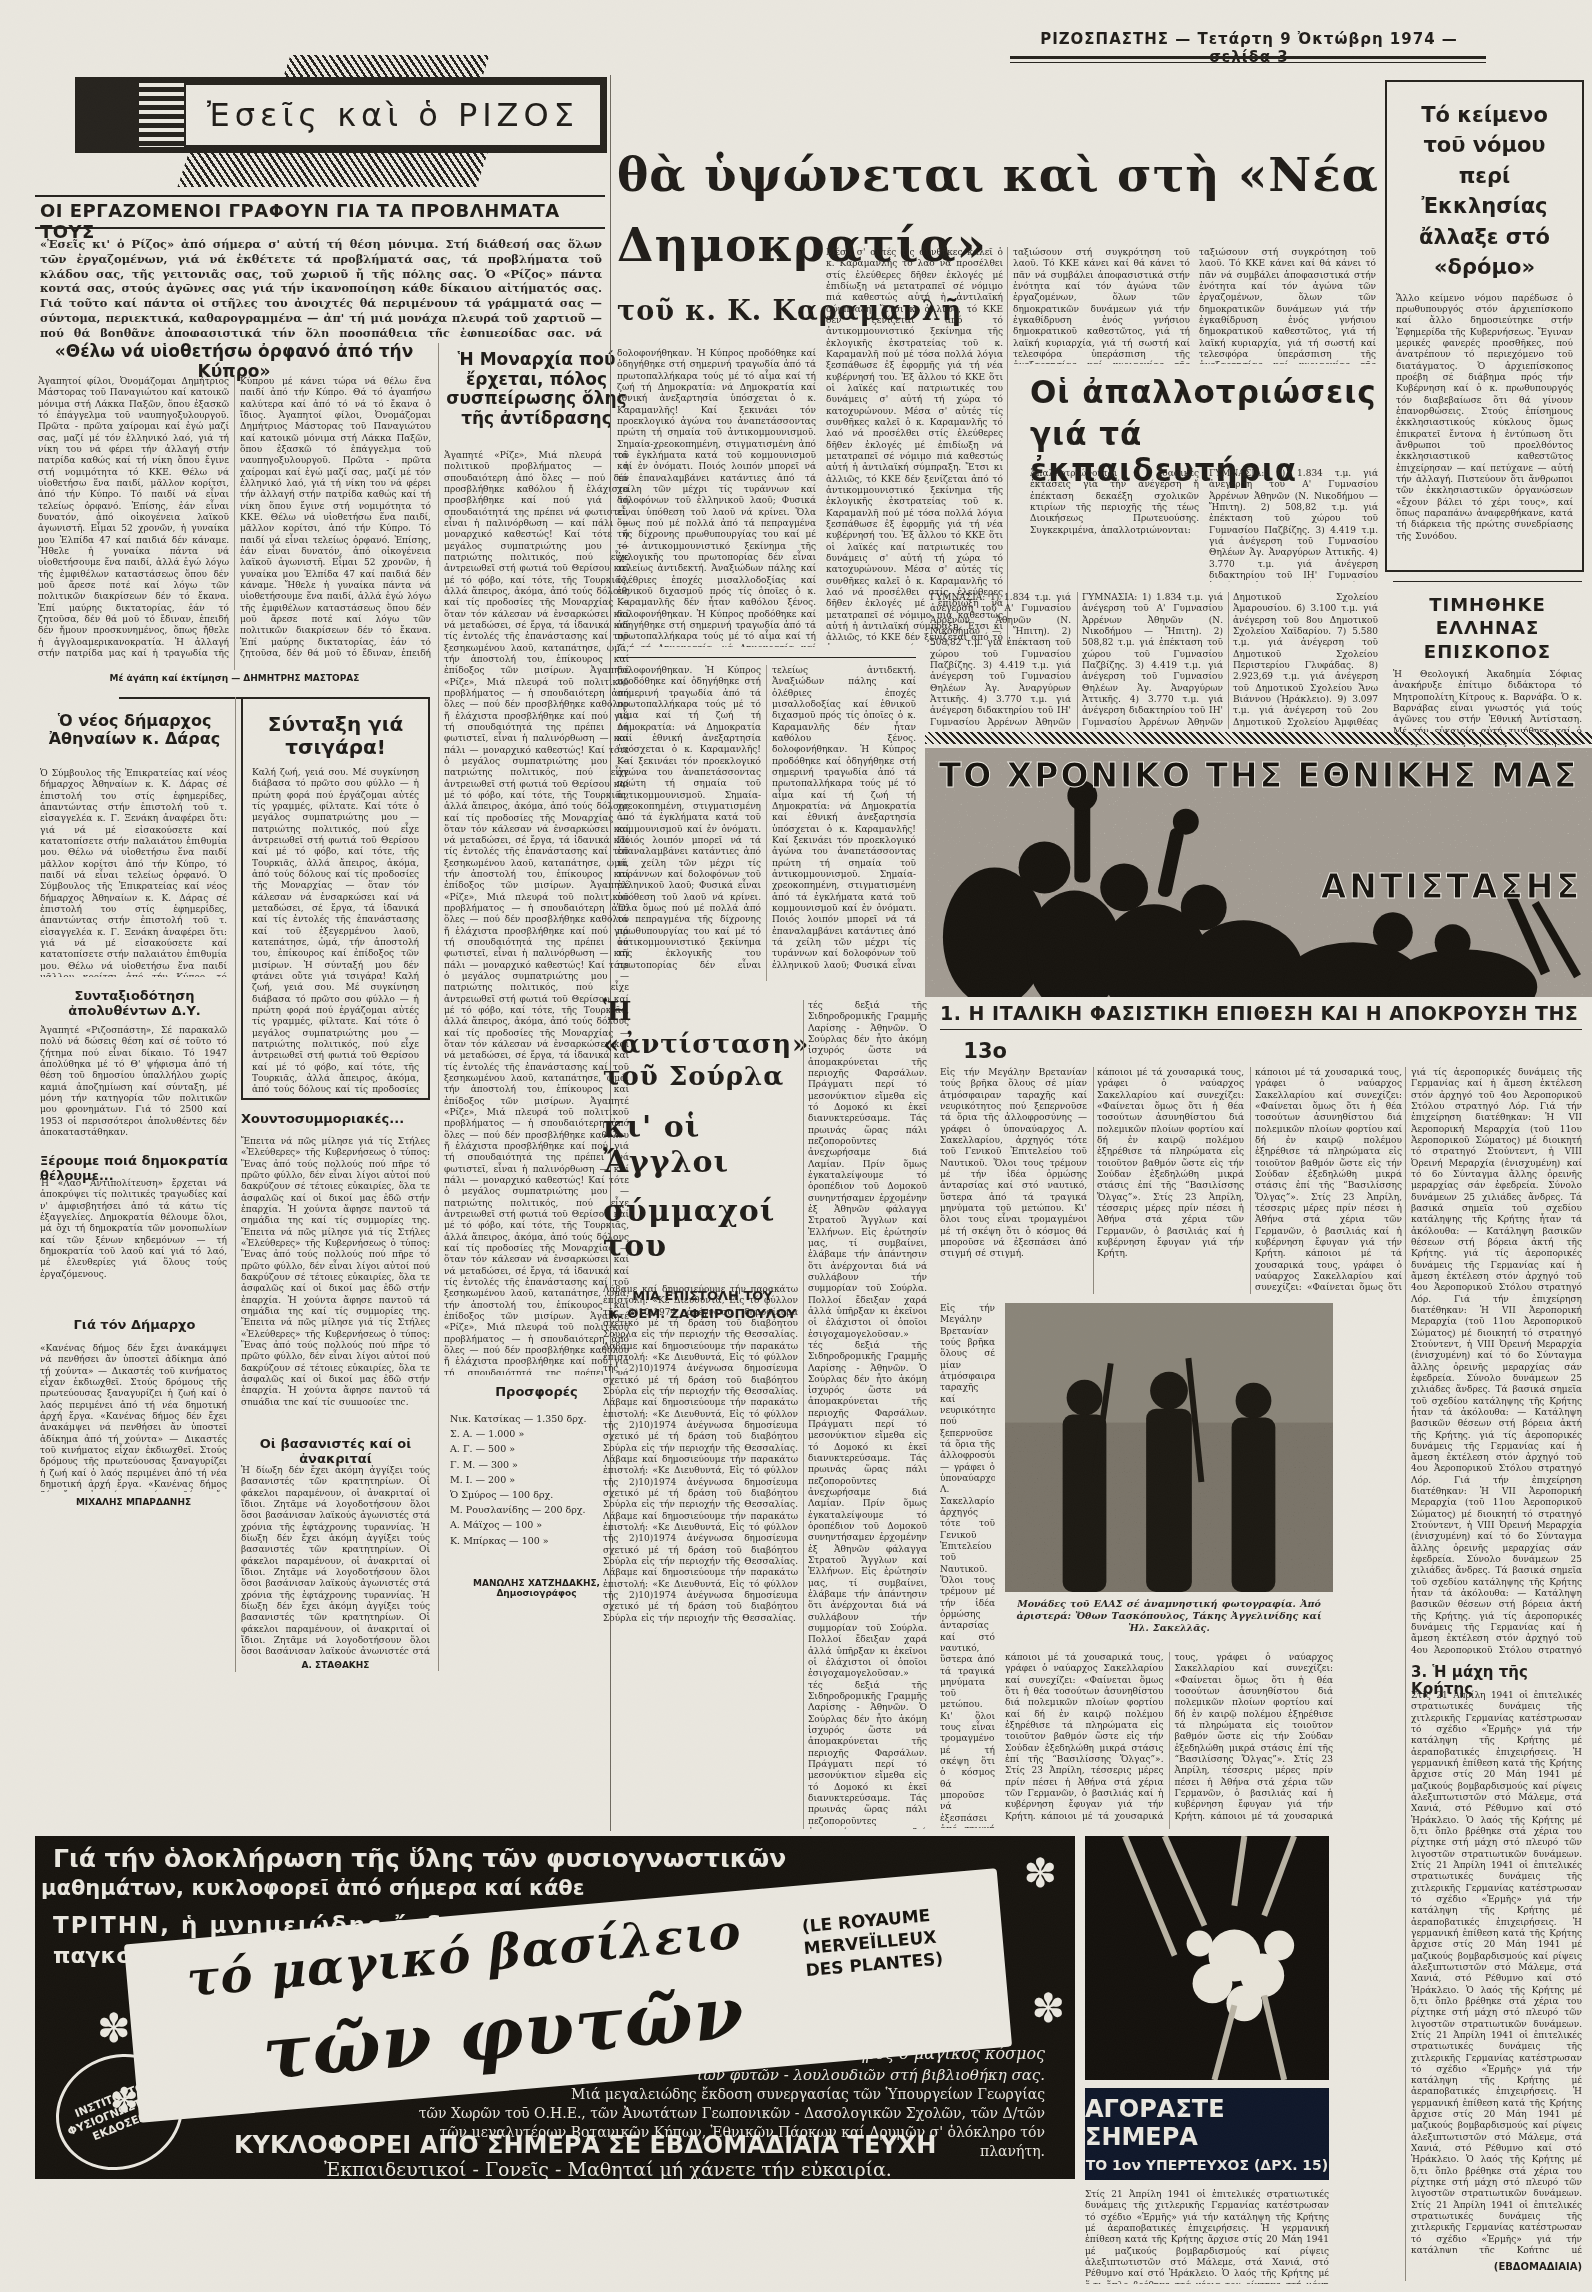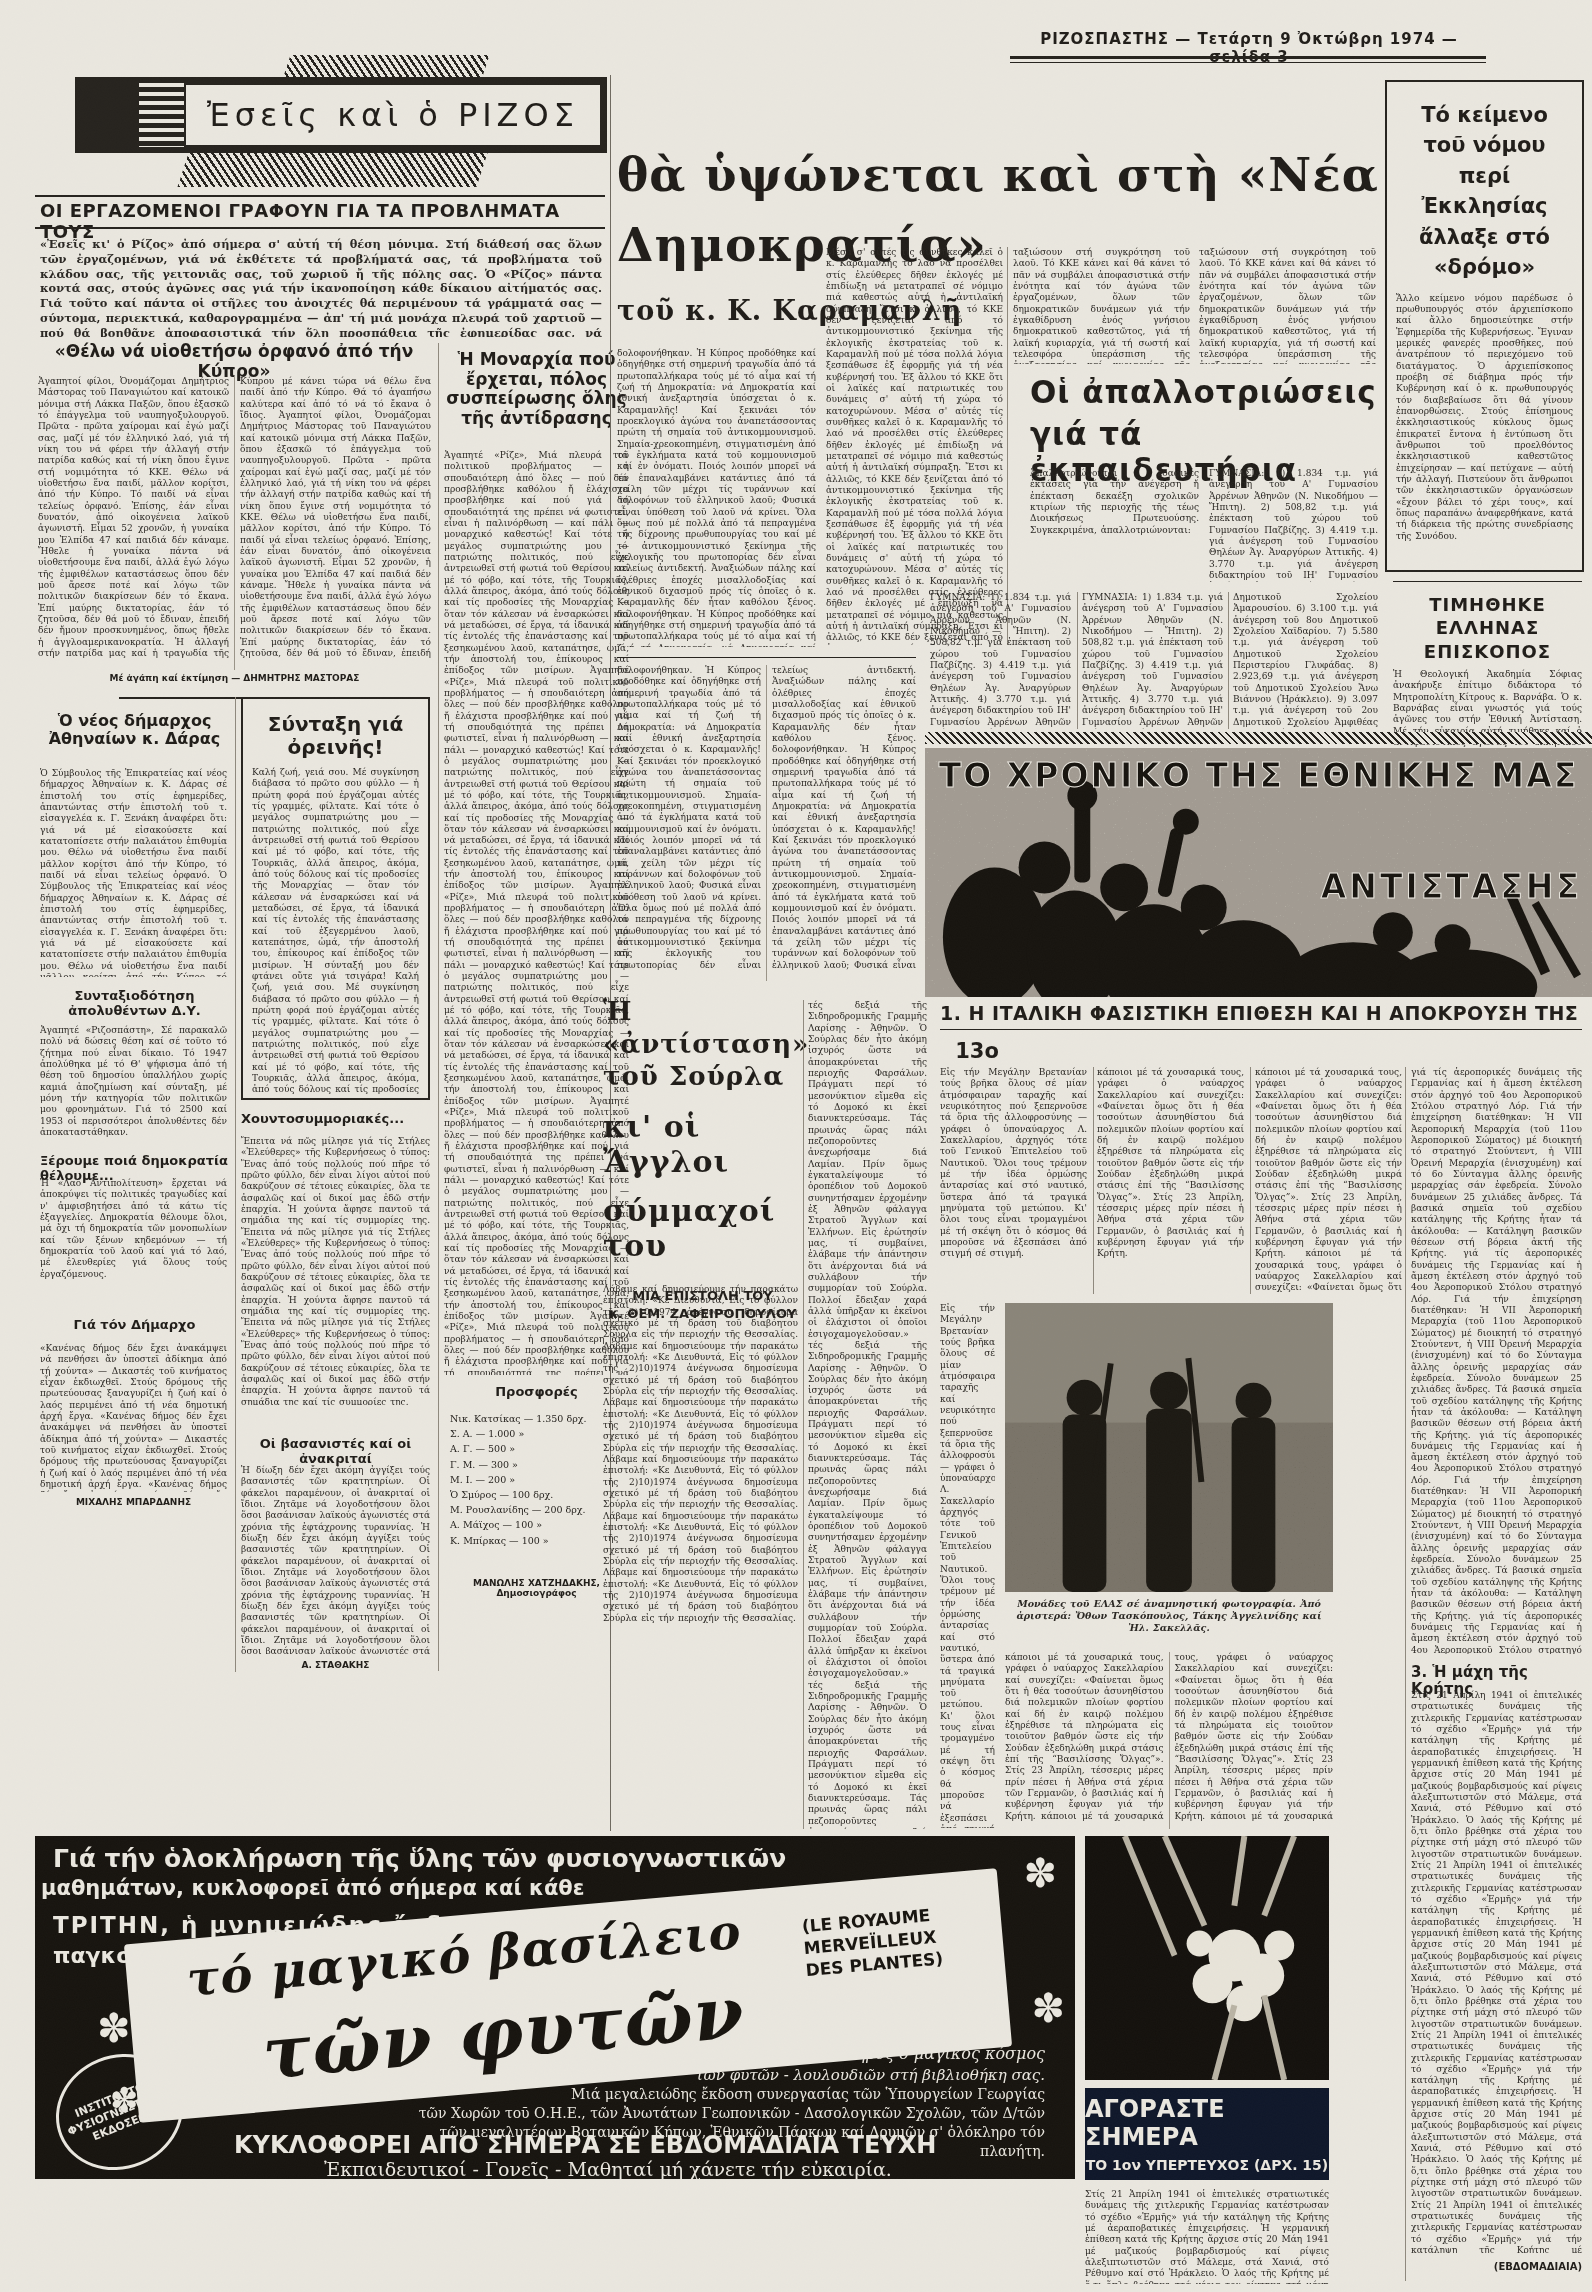--- a/index.html
+++ b/index.html
@@ -57,21 +57,21 @@
   <div class="b j" style="left:40px;top:1025px;width:187px;height:119px">Ἀγαπητέ «Ριζοσπάστη», Σέ παρακαλῶ πολύ νά δώσεις θέση καί σέ τοῦτο τό ζήτημα πού εἶναι δίκαιο. Τό 1947 ἀπολύθηκα μέ τό Θ' ψήφισμα ἀπό τή θέση τοῦ δημοσίου ὑπαλλήλου χωρίς καμιά ἀποζημίωση καί σύνταξη, μέ μόνη τήν κατηγορία τῶν πολιτικῶν μου φρονημάτων. Γιά τό 2500 καί 1953 οἱ περισσότεροι ἀπολυθέντες δέν ἀποκαταστάθηκαν.</div>
 
   <div class="b subhead" style="left:40px;top:1154px;width:189px;font-size:13px;text-align:left">Ξέρουμε ποιά δημοκρατία θέλουμε...</div>
   <div class="b j" style="left:40px;top:1178px;width:187px;height:129px">Ἡ «Λαο Ἀντιπολίτευση» ἔρχεται νά ἀποκρύψει τίς πολιτικές τραγωδίες καί ν' ἀμφισβητήσει ἀπό τά κάτω τίς ἐξαγγελίες. Δημοκρατία θέλουμε ὅλοι, μά ὄχι τή δημοκρατία τῶν μονοπωλίων καί τῶν ξένων κηδεμόνων — τή δημοκρατία τοῦ λαοῦ καί γιά τό λαό, μέ ἐλευθερίες γιά ὅλους τούς ἐργαζόμενους.</div>
 
   <div class="b subhead" style="left:40px;top:1318px;width:189px;font-size:13px">Γιά τόν Δήμαρχο</div>
   <div class="b j" style="left:40px;top:1343px;width:187px;height:149px">«Κανένας δήμος δέν ἔχει ἀνακάμψει νά πενθήσει ἄν ὑποστεῖ ἀδίκημα ἀπό τή χούντα» — Δικαστές τοῦ κινήματος εἶχαν ἐκδιωχθεῖ. Στούς δρόμους τῆς πρωτεύουσας ξαναγυρίζει ἡ ζωή καί ὁ λαός περιμένει ἀπό τή νέα δημοτική ἀρχή ἔργα. «Κανένας δήμος δέν ἔχει ἀνακάμψει νά πενθήσει ἄν ὑποστεῖ ἀδίκημα ἀπό τή χούντα» — Δικαστές τοῦ κινήματος εἶχαν ἐκδιωχθεῖ. Στούς δρόμους τῆς πρωτεύουσας ξαναγυρίζει ἡ ζωή καί ὁ λαός περιμένει ἀπό τή νέα δημοτική ἀρχή ἔργα. «Κανένας δήμος δέν ἔχει ἀνακάμψει νά πενθήσει ἄν ὑποστεῖ ἀδίκημα ἀπό τή χούντα» — Δικαστές τοῦ κινήματος εἶχαν ἐκδιωχθεῖ. Στούς δρόμους τῆς πρωτεύουσας ξαναγυρίζει ἡ ζωή καί ὁ λαός περιμένει ἀπό τή νέα δημοτική ἀρχή ἔργα.</div>
   <div class="b capsig" style="left:40px;top:1497px;width:187px">ΜΙΧΑΛΗΣ ΜΠΑΡΔΑΝΗΣ</div>
 
   <div class="b boxed" style="left:241px;top:697px;width:189px;height:403px">
-    <div class="subhead" style="font-size:20px;margin:14px 8px 8px">Σύνταξη γιά ὀρεινῆς!</div>
+    <div class="subhead" style="font-size:20px;margin:14px 8px 8px">Σύνταξη γιά τσιγάρα!</div>
     <div class="j" style="margin:6px 9px;height:328px">Καλή ζωή, γειά σου. Μέ συγκίνηση διάβασα τό πρῶτο σου φύλλο — ἡ πρώτη φορά πού ἐργάζομαι αὐτές τίς γραμμές, φίλτατε. Καί τότε ὁ μεγάλος συμπατριώτης μου — πατριώτης πολιτικός, πού εἶχε ἀντρειωθεῖ στή φωτιά τοῦ Θερίσου καί μέ τό φόβο, καί τότε, τῆς Τουρκιᾶς, ἀλλά ἄπειρος, ἀκόμα, ἀπό τούς δόλους καί τίς προδοσίες τῆς Μοναρχίας — ὅταν τόν κάλεσαν νά ἐνσαρκώσει καί νά μεταδώσει, σέ ἔργα, τά ἰδανικά καί τίς ἐντολές τῆς ἐπανάστασης καί τοῦ ἐξεγερμένου λαοῦ, κατεπάτησε, ὠμά, τήν ἀποστολή του, ἐπίκουρος καί ἐπίδοξος τῶν μισίρων. Ἡ σύνταξή μου δέν φτάνει οὔτε γιά τσιγάρα! Καλή ζωή, γειά σου. Μέ συγκίνηση διάβασα τό πρῶτο σου φύλλο — ἡ πρώτη φορά πού ἐργάζομαι αὐτές τίς γραμμές, φίλτατε. Καί τότε ὁ μεγάλος συμπατριώτης μου — πατριώτης πολιτικός, πού εἶχε ἀντρειωθεῖ στή φωτιά τοῦ Θερίσου καί μέ τό φόβο, καί τότε, τῆς Τουρκιᾶς, ἀλλά ἄπειρος, ἀκόμα, ἀπό τούς δόλους καί τίς προδοσίες τῆς Μοναρχίας — ὅταν τόν κάλεσαν νά ἐνσαρκώσει καί νά μεταδώσει, σέ ἔργα, τά ἰδανικά καί τίς ἐντολές τῆς ἐπανάστασης καί τοῦ ἐξεγερμένου λαοῦ, κατεπάτησε, ὠμά, τήν ἀποστολή του, ἐπίκουρος καί ἐπίδοξος τῶν μισίρων. Ἡ σύνταξή μου δέν φτάνει οὔτε γιά τσιγάρα! Καλή ζωή, γειά σου. Μέ συγκίνηση διάβασα τό πρῶτο σου φύλλο — ἡ πρώτη φορά πού ἐργάζομαι αὐτές τίς γραμμές, φίλτατε. Καί τότε ὁ μεγάλος συμπατριώτης μου — πατριώτης πολιτικός, πού εἶχε ἀντρειωθεῖ στή φωτιά τοῦ Θερίσου καί μέ τό φόβο, καί τότε, τῆς Τουρκιᾶς, ἀλλά ἄπειρος, ἀκόμα, ἀπό τούς δόλους καί τίς προδοσίες τῆς Μοναρχίας — ὅταν τόν κάλεσαν νά ἐνσαρκώσει καί νά μεταδώσει, σέ ἔργα, τά ἰδανικά καί τίς ἐντολές τῆς ἐπανάστασης καί τοῦ ἐξεγερμένου λαοῦ, κατεπάτησε, ὠμά, τήν ἀποστολή του, ἐπίκουρος καί ἐπίδοξος τῶν μισίρων. Ἡ σύνταξή μου δέν φτάνει οὔτε γιά τσιγάρα!</div>
   </div>
 
   <div class="b subhead" style="left:241px;top:1112px;width:189px;font-size:13px;text-align:left">Χουντοσυμμοριακές...</div>
   <div class="b j" style="left:241px;top:1136px;width:189px;height:269px">Ἔπειτα νά πῶς μίλησε γιά τίς Στήλες «Ἐλεύθερες» τῆς Κυβερνήσεως ὁ τύπος: Ἕνας ἀπό τούς πολλούς πού πῆρε τό πρῶτο φύλλο, δέν εἶναι λίγοι αὐτοί πού δακρύζουν σέ τέτοιες εὐκαιρίες, ὅλα τε ἀσφαλῶς καί οἱ δικοί μας ἐδῶ στήν ἐπαρχία. Ἡ χούντα ἄφησε παντοῦ τά σημάδια της καί τίς συμμορίες της. Ἔπειτα νά πῶς μίλησε γιά τίς Στήλες «Ἐλεύθερες» τῆς Κυβερνήσεως ὁ τύπος: Ἕνας ἀπό τούς πολλούς πού πῆρε τό πρῶτο φύλλο, δέν εἶναι λίγοι αὐτοί πού δακρύζουν σέ τέτοιες εὐκαιρίες, ὅλα τε ἀσφαλῶς καί οἱ δικοί μας ἐδῶ στήν ἐπαρχία. Ἡ χούντα ἄφησε παντοῦ τά σημάδια της καί τίς συμμορίες της. Ἔπειτα νά πῶς μίλησε γιά τίς Στήλες «Ἐλεύθερες» τῆς Κυβερνήσεως ὁ τύπος: Ἕνας ἀπό τούς πολλούς πού πῆρε τό πρῶτο φύλλο, δέν εἶναι λίγοι αὐτοί πού δακρύζουν σέ τέτοιες εὐκαιρίες, ὅλα τε ἀσφαλῶς καί οἱ δικοί μας ἐδῶ στήν ἐπαρχία. Ἡ χούντα ἄφησε παντοῦ τά σημάδια της καί τίς συμμορίες της.</div>
   <div class="b capsig" style="left:241px;top:1409px;width:189px"></div>
 
   <div class="b subhead" style="left:241px;top:1437px;width:189px;font-size:13px">Οἱ βασανιστές καί οἱ ἀνακριταί</div>
   <div class="b j" style="left:241px;top:1465px;width:189px;height:189px">Ἡ δίωξη δέν ἔχει ἀκόμη ἀγγίξει τούς βασανιστές τῶν κρατητηρίων. Οἱ φάκελοι παραμένουν, οἱ ἀνακριταί οἱ ἴδιοι. Ζητᾶμε νά λογοδοτήσουν ὅλοι ὅσοι βασάνισαν λαϊκούς ἀγωνιστές στά χρόνια τῆς ἑφτάχρονης τυραννίας. Ἡ δίωξη δέν ἔχει ἀκόμη ἀγγίξει τούς βασανιστές τῶν κρατητηρίων. Οἱ φάκελοι παραμένουν, οἱ ἀνακριταί οἱ ἴδιοι. Ζητᾶμε νά λογοδοτήσουν ὅλοι ὅσοι βασάνισαν λαϊκούς ἀγωνιστές στά χρόνια τῆς ἑφτάχρονης τυραννίας. Ἡ δίωξη δέν ἔχει ἀκόμη ἀγγίξει τούς βασανιστές τῶν κρατητηρίων. Οἱ φάκελοι παραμένουν, οἱ ἀνακριταί οἱ ἴδιοι. Ζητᾶμε νά λογοδοτήσουν ὅλοι ὅσοι βασάνισαν λαϊκούς ἀγωνιστές στά χρόνια τῆς ἑφτάχρονης τυραννίας.</div>
   <div class="b capsig" style="left:241px;top:1660px;width:189px">Α. ΣΤΑΘΑΚΗΣ</div>
@@ -169,21 +169,21 @@
     <div class="headline" style="font-size:30px;margin-top:14px">σύμμαχοί του</div>
     <div class="subhead" style="font-size:13px;margin-top:26px">ΜΙΑ ΕΠΙΣΤΟΛΗ ΤΟΥ</div>
     <div class="subhead" style="font-size:13px;margin-top:4px">κ. ΘΕΜ. ΖΑΦΕΙΡΟΠΟΥΛΟΥ</div>
   </div>
   <div class="b j" style="left:603px;top:1284px;width:195px;height:545px">Λάβαμε καί δημοσιεύουμε τήν παρακάτω ἐπιστολή: «Κε Διευθυντά, Εἰς τό φύλλον τῆς 2)10)1974 ἀνέγνωσα δημοσίευμα σχετικό μέ τή δράση τοῦ διαβόητου Σούρλα εἰς τήν περιοχήν τῆς Θεσσαλίας. Λάβαμε καί δημοσιεύουμε τήν παρακάτω ἐπιστολή: «Κε Διευθυντά, Εἰς τό φύλλον τῆς 2)10)1974 ἀνέγνωσα δημοσίευμα σχετικό μέ τή δράση τοῦ διαβόητου Σούρλα εἰς τήν περιοχήν τῆς Θεσσαλίας. Λάβαμε καί δημοσιεύουμε τήν παρακάτω ἐπιστολή: «Κε Διευθυντά, Εἰς τό φύλλον τῆς 2)10)1974 ἀνέγνωσα δημοσίευμα σχετικό μέ τή δράση τοῦ διαβόητου Σούρλα εἰς τήν περιοχήν τῆς Θεσσαλίας. Λάβαμε καί δημοσιεύουμε τήν παρακάτω ἐπιστολή: «Κε Διευθυντά, Εἰς τό φύλλον τῆς 2)10)1974 ἀνέγνωσα δημοσίευμα σχετικό μέ τή δράση τοῦ διαβόητου Σούρλα εἰς τήν περιοχήν τῆς Θεσσαλίας. Λάβαμε καί δημοσιεύουμε τήν παρακάτω ἐπιστολή: «Κε Διευθυντά, Εἰς τό φύλλον τῆς 2)10)1974 ἀνέγνωσα δημοσίευμα σχετικό μέ τή δράση τοῦ διαβόητου Σούρλα εἰς τήν περιοχήν τῆς Θεσσαλίας. Λάβαμε καί δημοσιεύουμε τήν παρακάτω ἐπιστολή: «Κε Διευθυντά, Εἰς τό φύλλον τῆς 2)10)1974 ἀνέγνωσα δημοσίευμα σχετικό μέ τή δράση τοῦ διαβόητου Σούρλα εἰς τήν περιοχήν τῆς Θεσσαλίας.</div>
   <div class="b j" style="left:808px;top:1000px;width:119px;height:829px">τές δεξιά τῆς Σιδηροδρομικῆς Γραμμῆς Λαρίσης - Ἀθηνῶν. Ὁ Σούρλας δέν ἦτο ἀκόμη ἰσχυρός ὥστε νά ἀπομακρύνεται τῆς περιοχῆς Φαρσάλων. Πράγματι περί τό μεσονύκτιον εἴμεθα εἰς τό Δομοκό κι ἐκεῖ διανυκτερεύσαμε. Τάς πρωινάς ὥρας πάλι πεζοποροῦντες ἀνεχωρήσαμε διά Λαμίαν. Πρίν ὅμως ἐγκαταλείψουμε τό ὀροπέδιον τοῦ Δομοκοῦ συνηντήσαμεν ἐρχομένην ἐξ Ἀθηνῶν φάλαγγα Στρατοῦ Ἄγγλων καί Ἑλλήνων. Εἰς ἐρώτησίν μας, τί συμβαίνει, ἐλάβαμε τήν ἀπάντησιν ὅτι ἀνέρχονται διά νά συλλάβουν τήν συμμορίαν τοῦ Σούρλα. Πολλοί ἔδειξαν χαρά ἀλλά ὑπῆρξαν κι ἐκεῖνοι οἱ ἐλάχιστοι οἱ ὁποῖοι ἐσιγοχαμογελοῦσαν.» τές δεξιά τῆς Σιδηροδρομικῆς Γραμμῆς Λαρίσης - Ἀθηνῶν. Ὁ Σούρλας δέν ἦτο ἀκόμη ἰσχυρός ὥστε νά ἀπομακρύνεται τῆς περιοχῆς Φαρσάλων. Πράγματι περί τό μεσονύκτιον εἴμεθα εἰς τό Δομοκό κι ἐκεῖ διανυκτερεύσαμε. Τάς πρωινάς ὥρας πάλι πεζοποροῦντες ἀνεχωρήσαμε διά Λαμίαν. Πρίν ὅμως ἐγκαταλείψουμε τό ὀροπέδιον τοῦ Δομοκοῦ συνηντήσαμεν ἐρχομένην ἐξ Ἀθηνῶν φάλαγγα Στρατοῦ Ἄγγλων καί Ἑλλήνων. Εἰς ἐρώτησίν μας, τί συμβαίνει, ἐλάβαμε τήν ἀπάντησιν ὅτι ἀνέρχονται διά νά συλλάβουν τήν συμμορίαν τοῦ Σούρλα. Πολλοί ἔδειξαν χαρά ἀλλά ὑπῆρξαν κι ἐκεῖνοι οἱ ἐλάχιστοι οἱ ὁποῖοι ἐσιγοχαμογελοῦσαν.» τές δεξιά τῆς Σιδηροδρομικῆς Γραμμῆς Λαρίσης - Ἀθηνῶν. Ὁ Σούρλας δέν ἦτο ἀκόμη ἰσχυρός ὥστε νά ἀπομακρύνεται τῆς περιοχῆς Φαρσάλων. Πράγματι περί τό μεσονύκτιον εἴμεθα εἰς τό Δομοκό κι ἐκεῖ διανυκτερεύσαμε. Τάς πρωινάς ὥρας πάλι πεζοποροῦντες ἀνεχωρήσαμε διά Λαμίαν. Πρίν ὅμως ἐγκαταλείψουμε τό ὀροπέδιον τοῦ Δομοκοῦ συνηντήσαμεν ἐρχομένην ἐξ Ἀθηνῶν φάλαγγα Στρατοῦ Ἄγγλων καί Ἑλλήνων. Εἰς ἐρώτησίν μας, τί συμβαίνει, ἐλάβαμε τήν ἀπάντησιν ὅτι ἀνέρχονται διά νά συλλάβουν τήν συμμορίαν τοῦ Σούρλα. Πολλοί ἔδειξαν χαρά ἀλλά ὑπῆρξαν κι ἐκεῖνοι οἱ ἐλάχιστοι οἱ ὁποῖοι ἐσιγοχαμογελοῦσαν.» τές δεξιά τῆς Σιδηροδρομικῆς Γραμμῆς Λαρίσης - Ἀθηνῶν. Ὁ Σούρλας δέν ἦτο ἀκόμη ἰσχυρός ὥστε νά ἀπομακρύνεται τῆς περιοχῆς Φαρσάλων. Πράγματι περί τό μεσονύκτιον εἴμεθα εἰς τό Δομοκό κι ἐκεῖ διανυκτερεύσαμε. Τάς πρωινάς ὥρας πάλι πεζοποροῦντες ἀνεχωρήσαμε διά Λαμίαν. Πρίν ὅμως ἐγκαταλείψουμε τό ὀροπέδιον τοῦ Δομοκοῦ συνηντήσαμεν ἐρχομένην ἐξ Ἀθηνῶν φάλαγγα Στρατοῦ Ἄγγλων καί Ἑλλήνων. Εἰς ἐρώτησίν μας, τί συμβαίνει, ἐλάβαμε τήν ἀπάντησιν ὅτι ἀνέρχονται διά νά συλλάβουν τήν συμμορίαν τοῦ Σούρλα. Πολλοί ἔδειξαν χαρά ἀλλά ὑπῆρξαν κι ἐκεῖνοι οἱ ἐλάχιστοι οἱ ὁποῖοι ἐσιγοχαμογελοῦσαν.»</div>
   <div class="vr" style="left:803px;top:1000px;height:829px"></div>
 
   <div class="b subhead" style="left:940px;top:1003px;width:647px;font-size:19px;text-align:left;letter-spacing:0.5px">1. Η ΙΤΑΛΙΚΗ ΦΑΣΙΣΤΙΚΗ ΕΠΙΘΕΣΗ ΚΑΙ Η ΑΠΟΚΡΟΥΣΗ ΤΗΣ</div>
   <div class="hr" style="left:940px;top:1029px;width:642px;height:1px"></div>
-  <div class="b subhead" style="left:947px;top:1039px;width:60px;font-size:21px;text-align:center">13ο</div>
+  <div class="b subhead" style="left:947px;top:1039px;width:60px;font-size:21px;text-align:right">13ο</div>
 
   <div class="b j" style="left:940px;top:1067px;width:147px;height:227px">Εἰς τήν Μεγάλην Βρετανίαν τούς βρῆκα ὅλους σέ μίαν ἀτμόσφαιραν ταραχῆς καί νευρικότητος πού ξεπερνοῦσε τά ὅρια τῆς ἀλλοφροσύνης — γράφει ὁ ὑποναύαρχος Λ. Σακελλαρίου, ἀρχηγός τότε τοῦ Γενικοῦ Ἐπιτελείου τοῦ Ναυτικοῦ. Ὅλοι τους τρέμουν μέ τήν ἰδέα ὁρμώσης ἀνταρσίας καί στό ναυτικό, ὕστερα ἀπό τά τραγικά μηνύματα τοῦ μετώπου. Κι' ὅλοι τους εἶναι τρομαγμένοι μέ τή σκέψη ὅτι ὁ κόσμος θά μποροῦσε νά ἐξεσπάσει ἀπό στιγμή σέ στιγμή.</div>
   <div class="b j" style="left:1097px;top:1067px;width:147px;height:227px">κάποιοι μέ τά χουσαρικά τους, γράφει ὁ ναύαρχος Σακελλαρίου καί συνεχίζει: «Φαίνεται ὅμως ὅτι ἡ θέα τοσούτων ἀσυνηθίστου διά πολεμικῶν πλοίων φορτίου καί δή ἐν καιρῷ πολέμου ἐξηρέθισε τά πληρώματα εἰς τοιοῦτον βαθμόν ὥστε εἰς τήν Σούδαν ἐξεδηλώθη μικρά στάσις ἐπί τῆς “Βασιλίσσης Ὄλγας”». Στίς 23 Ἀπρίλη, τέσσερις μέρες πρίν πέσει ἡ Ἀθήνα στά χέρια τῶν Γερμανῶν, ὁ βασιλιάς καί ἡ κυβέρνηση ἔφυγαν γιά τήν Κρήτη.</div>
   <div class="b j" style="left:1255px;top:1067px;width:147px;height:227px">κάποιοι μέ τά χουσαρικά τους, γράφει ὁ ναύαρχος Σακελλαρίου καί συνεχίζει: «Φαίνεται ὅμως ὅτι ἡ θέα τοσούτων ἀσυνηθίστου διά πολεμικῶν πλοίων φορτίου καί δή ἐν καιρῷ πολέμου ἐξηρέθισε τά πληρώματα εἰς τοιοῦτον βαθμόν ὥστε εἰς τήν Σούδαν ἐξεδηλώθη μικρά στάσις ἐπί τῆς “Βασιλίσσης Ὄλγας”». Στίς 23 Ἀπρίλη, τέσσερις μέρες πρίν πέσει ἡ Ἀθήνα στά χέρια τῶν Γερμανῶν, ὁ βασιλιάς καί ἡ κυβέρνηση ἔφυγαν γιά τήν Κρήτη. κάποιοι μέ τά χουσαρικά τους, γράφει ὁ ναύαρχος Σακελλαρίου καί συνεχίζει: «Φαίνεται ὅμως ὅτι ἡ θέα τοσούτων ἀσυνηθίστου διά πολεμικῶν πλοίων φορτίου καί δή ἐν καιρῷ πολέμου ἐξηρέθισε τά πληρώματα εἰς τοιοῦτον βαθμόν ὥστε εἰς τήν Σούδαν ἐξεδηλώθη μικρά στάσις ἐπί τῆς “Βασιλίσσης Ὄλγας”». Στίς 23 Ἀπρίλη, τέσσερις μέρες πρίν πέσει ἡ Ἀθήνα στά χέρια τῶν Γερμανῶν, ὁ βασιλιάς καί ἡ κυβέρνηση ἔφυγαν γιά τήν Κρήτη. κάποιοι μέ τά χουσαρικά τους, γράφει ὁ ναύαρχος Σακελλαρίου καί συνεχίζει: «Φαίνεται ὅμως ὅτι ἡ θέα τοσούτων ἀσυνηθίστου διά πολεμικῶν πλοίων φορτίου καί δή ἐν καιρῷ πολέμου ἐξηρέθισε τά πληρώματα εἰς τοιοῦτον βαθμόν ὥστε εἰς τήν Σούδαν ἐξεδηλώθη μικρά στάσις ἐπί τῆς “Βασιλίσσης Ὄλγας”». Στίς 23 Ἀπρίλη, τέσσερις μέρες πρίν πέσει ἡ Ἀθήνα στά χέρια τῶν Γερμανῶν, ὁ βασιλιάς καί ἡ κυβέρνηση ἔφυγαν γιά τήν Κρήτη.</div>
   <div class="vr" style="left:1093px;top:1067px;height:227px"></div>
   <div class="vr" style="left:1250px;top:1067px;height:227px"></div>
 
   <div class="b" style="left:1005px;top:1303px;width:328px;height:289px;overflow:hidden;background:#3a362f">
     <svg width="328" height="289" viewBox="0 0 330 290" preserveAspectRatio="none">
       <filter id="pgrain">

